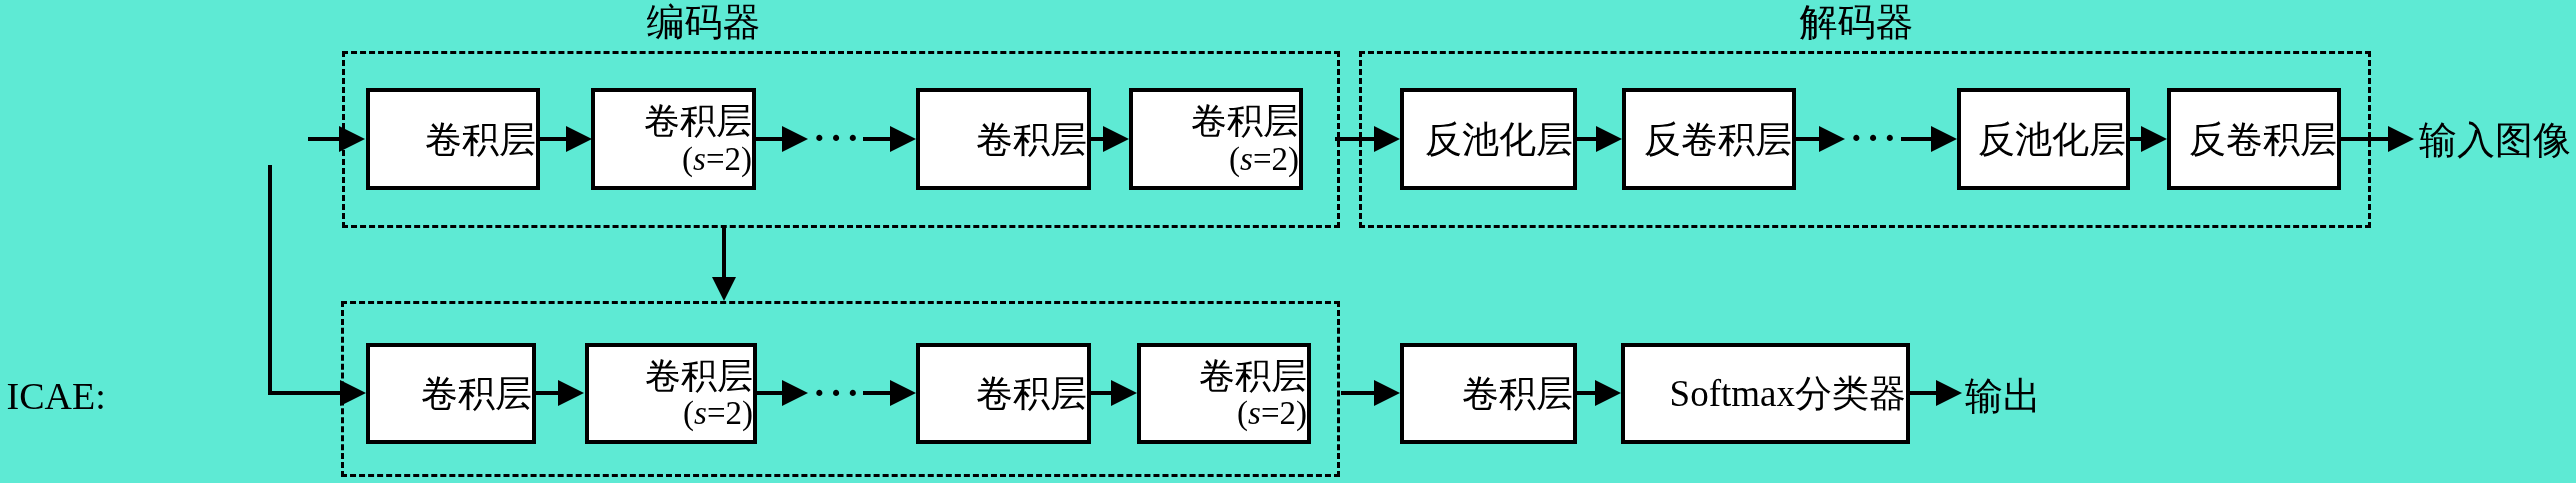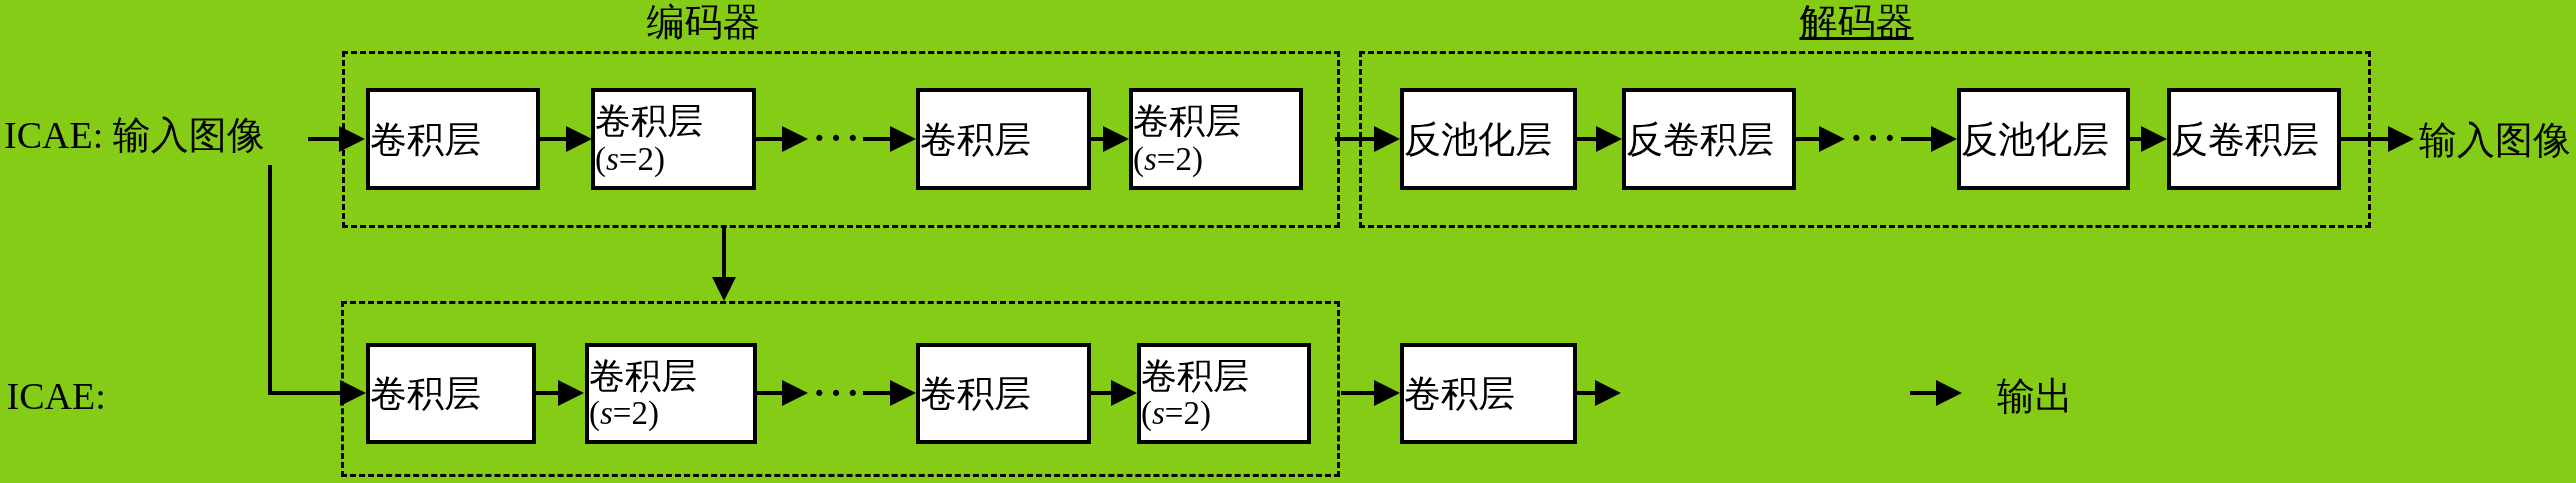--- a/index.html
+++ b/index.html
@@ -1,39 +1,39 @@
 <!DOCTYPE html>
 <html style="font-size:13px"><head>
 <meta charset="utf-8">
 <style>
   html,body{margin:0;padding:0;background:#ffffff;}
   .page{
     position:relative;
     width:2576px;height:483px;
-    background:#84cc16;color:#000;
+    background:#5eead4;color:#000;
     font-family:"Liberation Serif","DejaVu Serif",serif;
     overflow:hidden;
   }
   .group-title{
     position:absolute;top:0;height:44px;line-height:44px;
     font-size:38px;text-align:center;white-space:nowrap;
   }
   .dashed-box{
     position:absolute;
     border:3.3px dashed #000;
     box-sizing:border-box;
     background:transparent;
   }
   .nbox{
     position:absolute;
     border:4.1px solid #000;
     box-sizing:border-box;
     background:#fff;
     display:flex;flex-direction:column;
-    align-items:flex-start;justify-content:center;
+    align-items:flex-end;justify-content:center;
     text-align:center;white-space:nowrap;
   }
   .nbox .l1{font-size:37px;line-height:41px;display:block;}
   .nbox.two .l1{font-size:36px;line-height:38px;}
   .nbox.two .l2{font-size:33px;line-height:34px;display:block;margin-top:1.6px;}
   .side-label{
     position:absolute;font-size:38px;line-height:43px;white-space:nowrap;
   }
   .arrow{position:absolute;height:28px;}
   .arrow .shaft{
@@ -65,23 +65,22 @@
     text-align:center;white-space:nowrap;
   }
   .vline{position:absolute;width:4.1px;background:#000;}
 </style>
 </head>
 <body>
 
 <div class="page">
 
   <div class="group-title" style="left:630px;width:147px;">编码器</div>
-  <div class="group-title" style="left:1783px;width:147px;text-decoration:underline;">解码器</div>
-
-  <div class="side-label" style="left:4.1px;top:114px;">ICAE: 输入图像</div>
+  <div class="group-title" style="left:1783px;width:147px;">解码器</div>
+
   <div class="side-label" style="left:6.5px;top:375px;">ICAE:</div>
 
   <div class="dashed-box" style="left:342px;top:51px;width:998px;height:177px;"></div>
   <div class="dashed-box" style="left:1359px;top:51px;width:1012px;height:177px;"></div>
   <div class="dashed-box" style="left:341px;top:301px;width:999px;height:176px;"></div>
 
   <div class="nbox" style="left:366px;top:88px;width:174px;height:102px;">
     <span class="l1">卷积层</span>
   </div>
   <div class="nbox two" style="left:591px;top:88px;width:165px;height:102px;">
@@ -178,20 +177,23 @@
   <div class="nbox" style="left:916px;top:343px;width:175px;height:101px;">
     <span class="l1">卷积层</span>
   </div>
   <div class="nbox two" style="left:1137px;top:343px;width:174px;height:101px;">
     <span class="l1">卷积层</span>
     <span class="l2"><span>(</span><i>s</i><span>=2)</span></span>
   </div>
   <div class="nbox" style="left:1400px;top:343px;width:177px;height:101px;">
     <span class="l1">卷积层</span>
   </div>
+  <div class="nbox" style="left:1621px;top:343px;width:289px;height:101px;">
+    <span class="l1">Softmax分类器</span>
+  </div>
 
   <div class="arrow" style="left:536px;top:379px;width:48px;">
       <span class="shaft"></span>
       <span class="head"></span>
     </div>
   <div class="arrow" style="left:756px;top:379px;width:52px;">
       <span class="shaft"></span>
       <span class="head"></span>
     </div>
   <div class="dots" style="left:813px;top:374px;width:44px;">···</div>
@@ -209,16 +211,16 @@
     </div>
   <div class="arrow" style="left:1577px;top:379px;width:44px;">
       <span class="shaft"></span>
       <span class="head"></span>
     </div>
   <div class="arrow" style="left:1910px;top:379px;width:52px;">
       <span class="shaft"></span>
       <span class="head"></span>
     </div>
 
-  <div class="side-label" style="left:1965px;top:375px;margin-left:32px;">输出</div>
+  <div class="side-label" style="left:1965px;top:375px;">输出</div>
 
 </div>
 
 
 </body></html>

